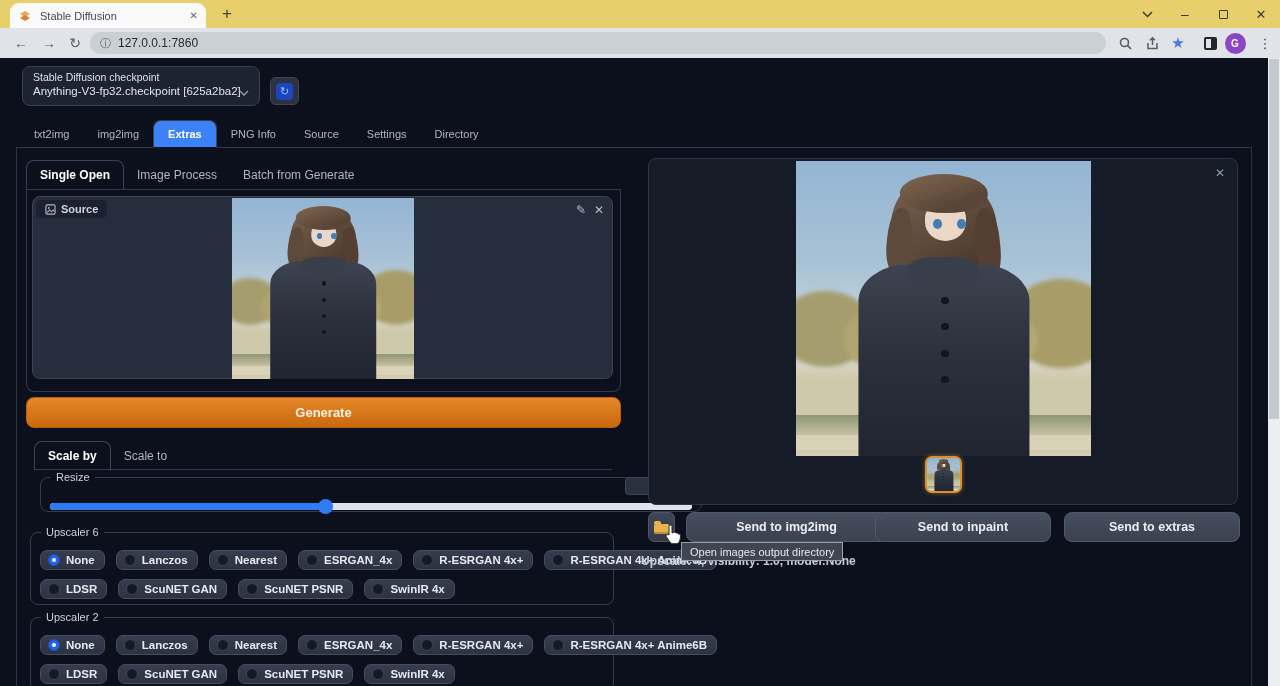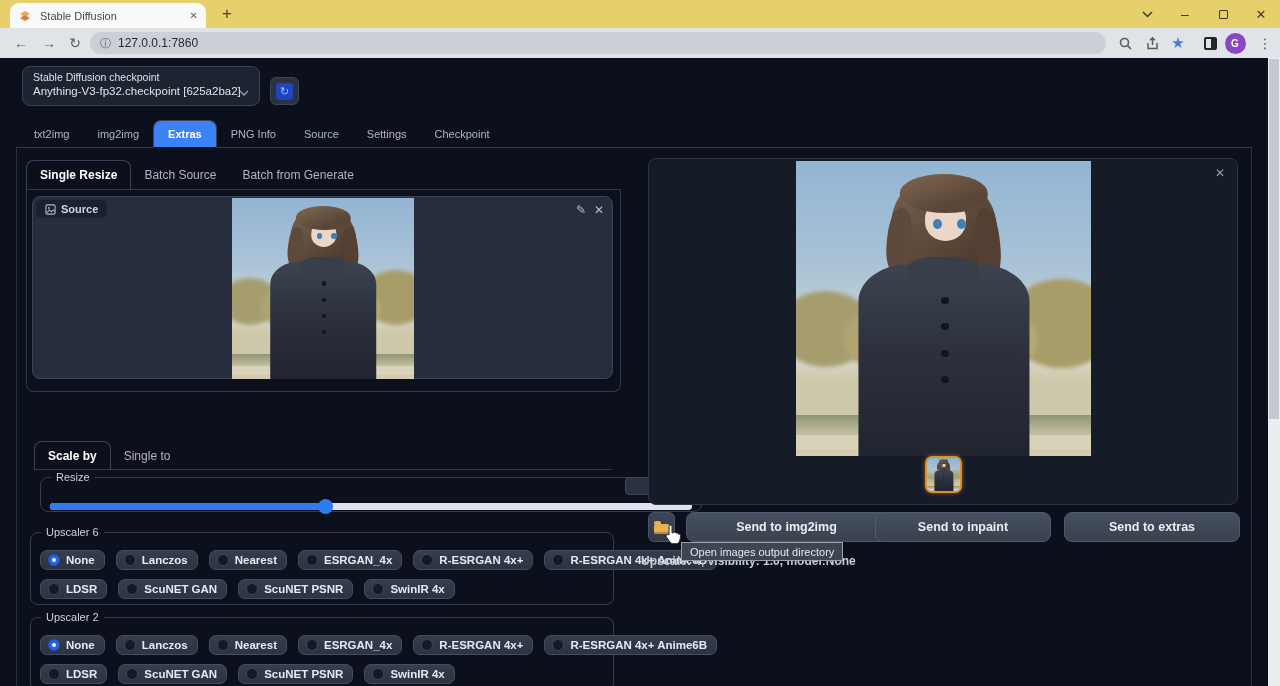--- a/index.html
+++ b/index.html
@@ -195,29 +195,29 @@
     <span class="refresh-inner">↻</span>
   </div>
 
   <div class="abs tabbar">
     <div class="tab">txt2img</div>
     <div class="tab">img2img</div>
     <div class="tab active">Extras</div>
     <div class="tab">PNG Info</div>
     <div class="tab">Source</div>
     <div class="tab">Settings</div>
-    <div class="tab">Checkpoint</div>
+    <div class="tab">Directory</div>
   </div>
   <div class="abs hline" style="left:16px; top:147px; width:1236px;"></div>
   <div class="abs content-edge" style="left:16px; top:147px; height:539px;"></div>
   <div class="abs content-edge" style="left:1251px; top:147px; height:539px;"></div>
 
   <div class="abs subtabbar" style="left:26px; top:161px;">
-    <div class="subtab active">Single Resize</div>
-    <div class="subtab">Batch Source</div>
+    <div class="subtab active">Single Open</div>
+    <div class="subtab">Image Process</div>
     <div class="subtab">Batch from Generate</div>
   </div>
   <div class="abs hline" style="left:26px; top:189px; width:595px;"></div>
   <div class="abs left-box"></div>
 
   <div class="abs source-panel">
     <div class="source-badge">
       <svg width="11" height="11" viewBox="0 0 12 12">
         <rect x="1" y="1" width="10" height="10" rx="1.5" fill="none" stroke="#aeb6c4" stroke-width="1.2"></rect>
         <circle cx="4.2" cy="4.4" r="1" fill="#aeb6c4"></circle>
@@ -244,24 +244,27 @@
         <div style="position: absolute; left: 61%; top: 16%; width: 8%; height: 24%; background: rgb(85, 63, 50); border-radius: 45%; transform: rotate(-6deg);"></div>
         <div style="position: absolute; left: 50%; top: 35%; width: 58%; height: 70%; transform: translateX(-50%); background: linear-gradient(rgb(61, 67, 80) 0%, rgb(43, 48, 60) 45%, rgb(31, 35, 45) 100%); border-radius: 30% 30% 6% 6% / 18% 18% 4% 4%;"></div>
         <div style="position: absolute; left: 50%; top: 32.5%; width: 24%; height: 9%; transform: translateX(-50%); background: rgb(56, 62, 74); border-radius: 40% 40% 30% 30%;"></div>
         <div style="position: absolute; left: 49.3%; top: 46%; width: 2.4%; height: 2.4%; background: rgb(18, 21, 28); border-radius: 50%;"></div>
         <div style="position: absolute; left: 49.3%; top: 55%; width: 2.4%; height: 2.4%; background: rgb(18, 21, 28); border-radius: 50%;"></div>
         <div style="position: absolute; left: 49.3%; top: 64%; width: 2.4%; height: 2.4%; background: rgb(18, 21, 28); border-radius: 50%;"></div>
         <div style="position: absolute; left: 49.3%; top: 73%; width: 2.4%; height: 2.4%; background: rgb(18, 21, 28); border-radius: 50%;"></div>
       </div>
   </div>
 
+  <div class="abs generate">
+    <span>Generate</span>
+  </div>
 
   <div class="abs subtabbar" style="left:34px; top:442px;">
     <div class="subtab active">Scale by</div>
-    <div class="subtab">Single to</div>
+    <div class="subtab">Scale to</div>
   </div>
   <div class="abs hline" style="left:34px; top:469px; width:578px;"></div>
 
   <fieldset style="left:40px; top:471px; width:662px; height:41px;">
     <legend>Resize</legend>
     <div class="num-input">4</div>
     <div class="slider">
       <div class="slider-fill"></div>
       <div class="slider-thumb"></div>
     </div>

